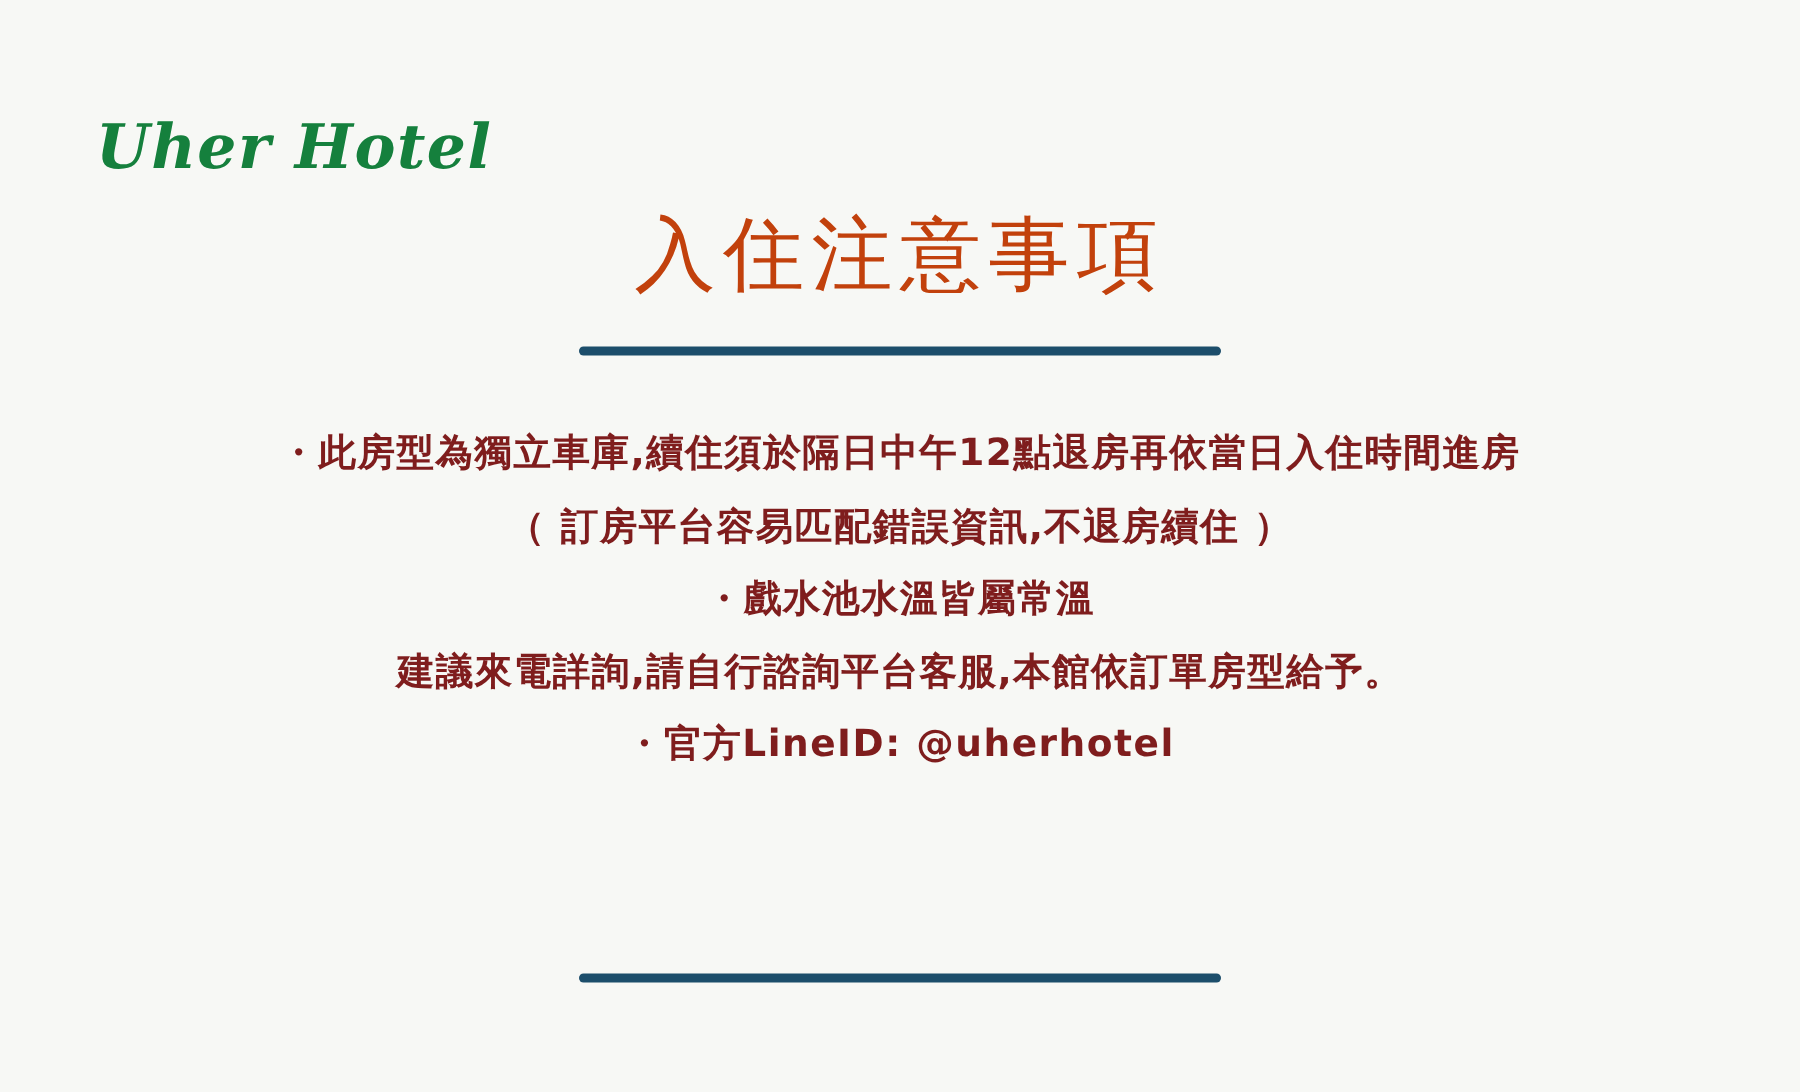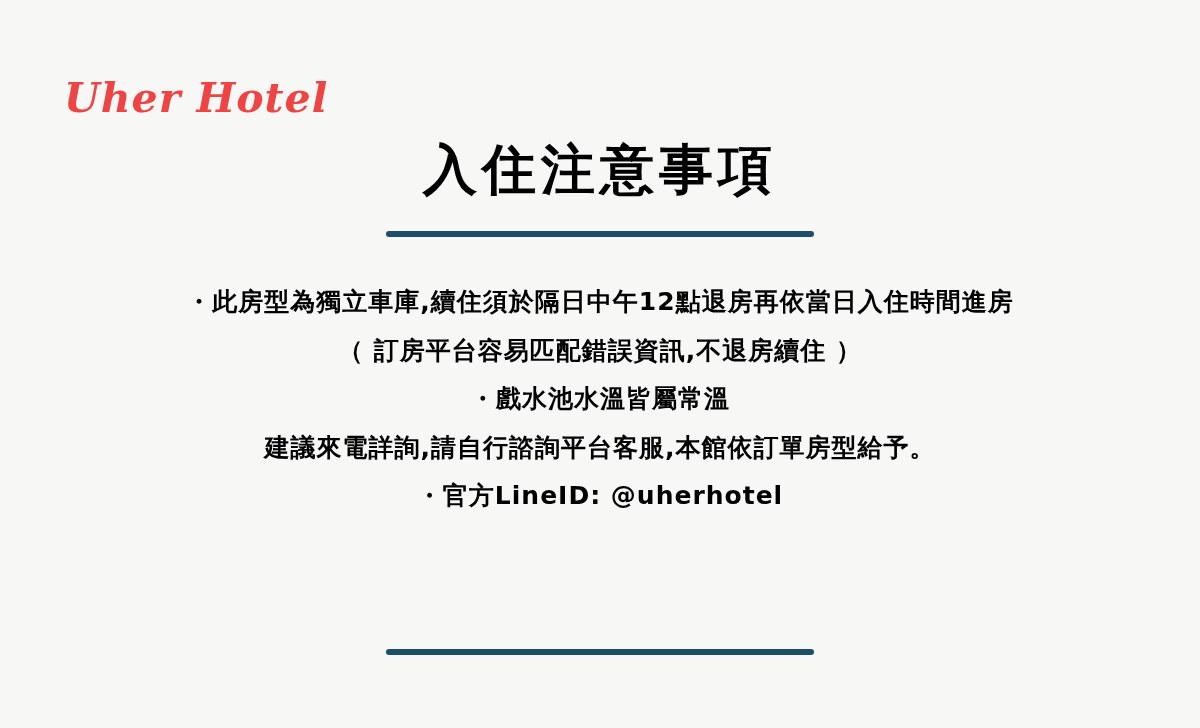--- a/index.html
+++ b/index.html
@@ -15,34 +15,34 @@
   }
 
   .logo {
     position: absolute;
     left: 64px;
     top: 74px;
     font-family: "DejaVu Serif", serif;
     font-style: italic;
     font-weight: 700;
     font-size: 41px;
-    color: #ef4444;
+    color: #15803d;
     letter-spacing: 1px;
   }
 
   .title {
     position: absolute;
     left: 0;
     right: 0;
     top: 140px;
     text-align: center;
     font-size: 54px;
     line-height: 60px;
-    font-weight: 700;
-    color: #000000;
+    font-weight: 400;
+    color: #c2410c;
     letter-spacing: 5px;
   }
 
   .divider {
     position: absolute;
     left: 50%;
     transform: translateX(-50%);
     width: 428px;
     height: 6px;
     background: #1c4e6b;
@@ -50,21 +50,21 @@
   }
   .divider.top { top: 231px; }
   .divider.bottom { top: 649px; }
 
   .lines {
     position: absolute;
     left: 0;
     right: 0;
     top: 278px;
     text-align: center;
-    color: #000000;
+    color: #7f1d1d;
     font-weight: 700;
     font-size: 25px;
     letter-spacing: 1px;
   }
   .line {
     height: 48.5px;
     line-height: 48.5px;
     white-space: nowrap;
   }
 </style>

